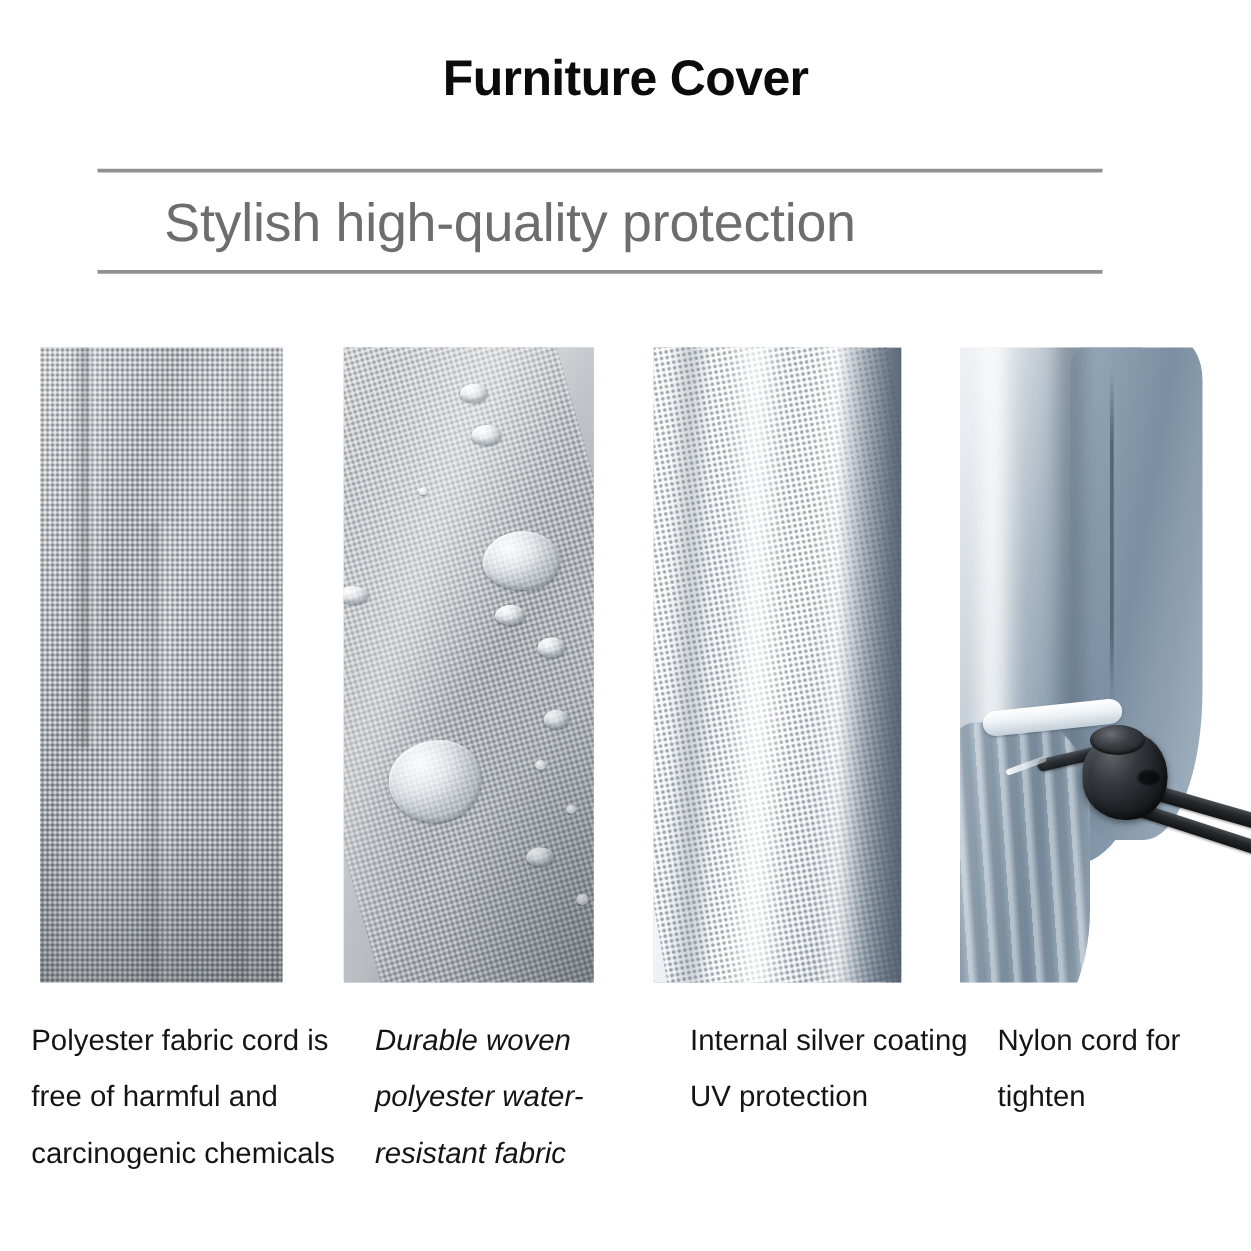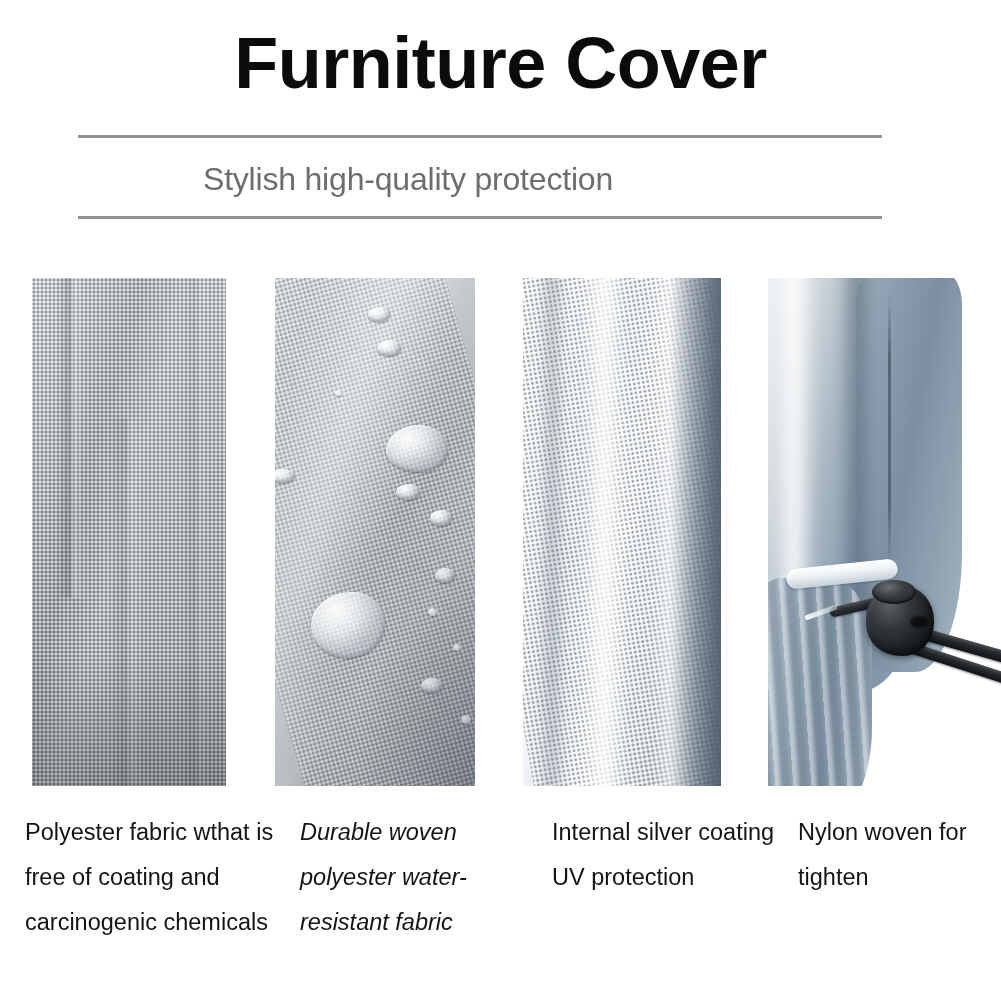--- a/index.html
+++ b/index.html
@@ -22,21 +22,21 @@
     left: 0;
     top: 0;
     width: 1001px;
   }
   .page-title {
     position: absolute;
     left: 0;
     top: 26px;
     width: 1001px;
     text-align: center;
-    font-size: 72px;
+    font-size: 40px;
     font-weight: bold;
     color: #0b0b0b;
     letter-spacing: -0.5px;
     line-height: 74px;
     white-space: nowrap;
   }
   .rule {
     position: absolute;
     left: 78px;
     width: 804px;
@@ -44,21 +44,21 @@
     background: #919191;
   }
   .rule-top { top: 135px; }
   .rule-bottom { top: 216px; }
   .page-subtitle {
     position: absolute;
     left: 0;
     top: 150px;
     width: 816px;
     text-align: center;
-    font-size: 32px;
+    font-size: 43px;
     font-weight: normal;
     color: #6d6d6d;
     line-height: 58px;
     letter-spacing: -0.2px;
     white-space: nowrap;
   }
 
   
   .panels {
     position: absolute;
@@ -337,19 +337,19 @@
     <div style="position:absolute;left:142px;top:338px;width:18px;height:12px;
                 border-radius:50%;background:rgba(0,0,0,0.65);filter:blur(1px);"></div>
 
     <div style="position:absolute;left:36px;top:332px;width:34px;height:5px;
                 transform:rotate(-20deg);
                 background:linear-gradient(90deg,rgba(255,255,255,0.95),rgba(210,220,228,0.5));
                 border-radius:4px;"></div>
   </div>
 </div>
 
-<div class="caption" id="caption-1">Polyester fabric wthat is free of coating and carcinogenic chemicals</div>
+<div class="caption" id="caption-1">Polyester fabric cord is free of harmful and carcinogenic chemicals</div>
 
 <div class="caption" id="caption-2">Durable woven polyester water-resistant fabric</div>
 
 <div class="caption" id="caption-3">Internal silver coating UV protection</div>
 
-<div class="caption" id="caption-4">Nylon woven for tighten</div>
+<div class="caption" id="caption-4">Nylon cord for tighten</div>
 
 </body></html>

